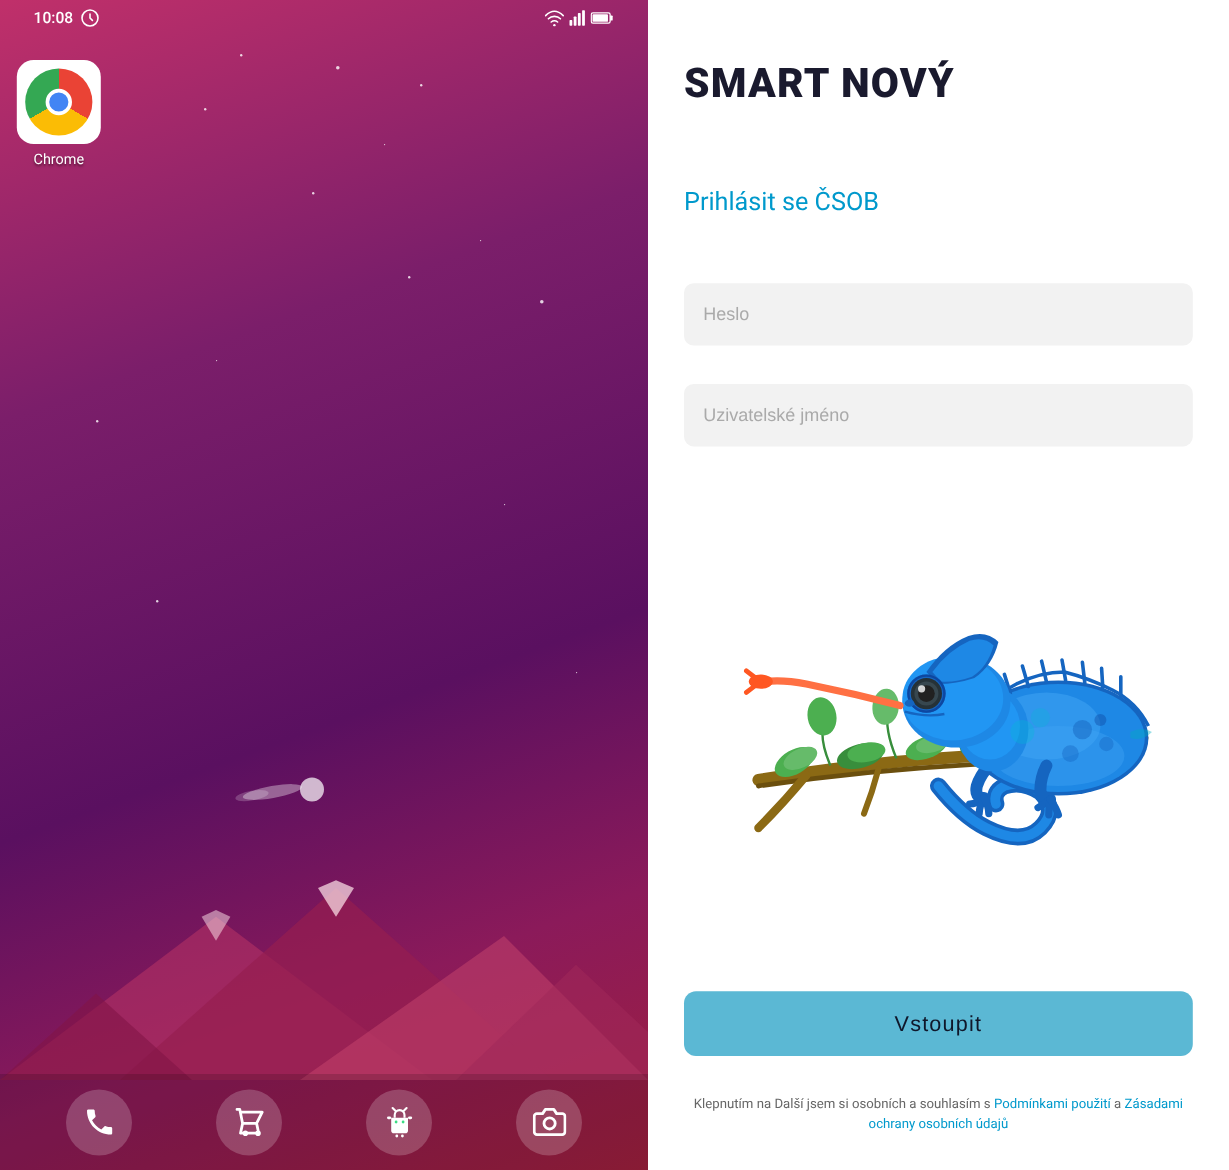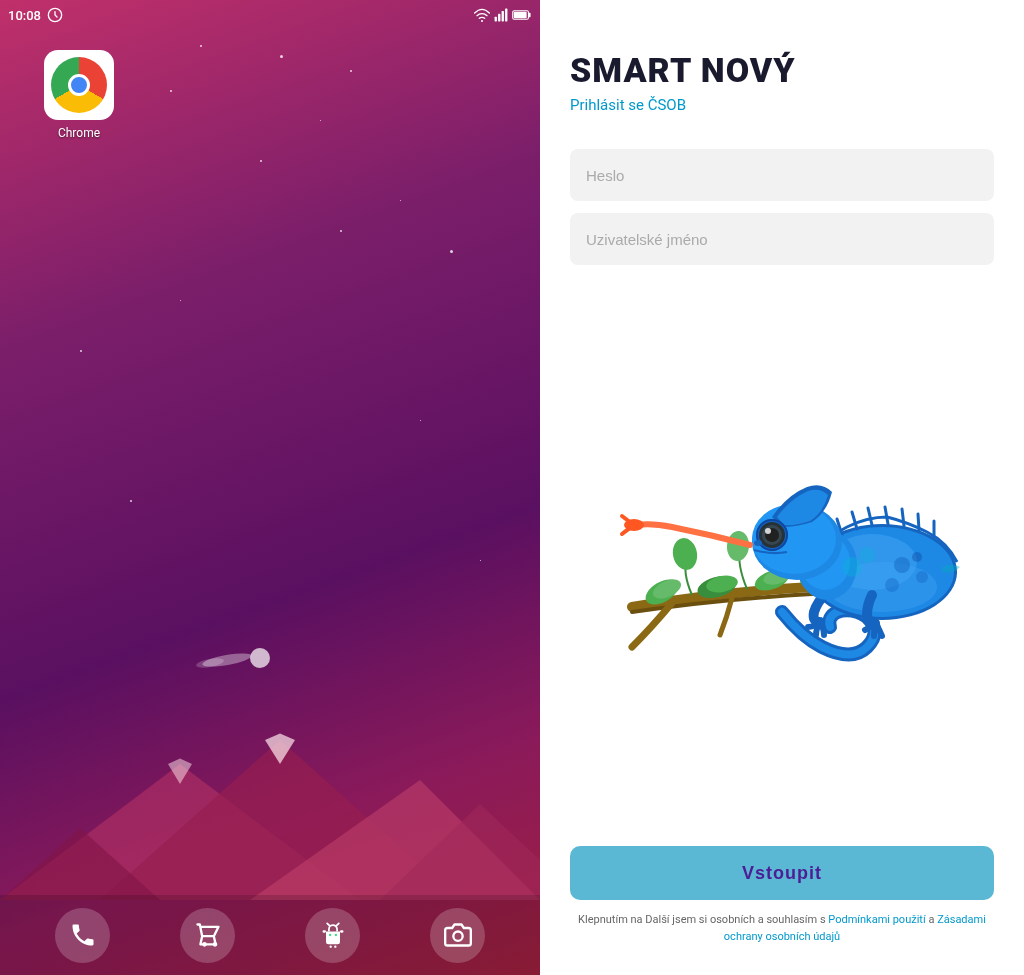--- a/index.html
+++ b/index.html
@@ -31,21 +31,21 @@
     
     .status-bar {
       position: absolute;
       top: 0;
       left: 0;
       right: 0;
       height: 30px;
       display: flex;
       align-items: center;
       justify-content: space-between;
-      padding: 0 8px;
+      padding: 0 28px;
       color: white;
       font-size: 13px;
       font-weight: 500;
       z-index: 10;
     }
 
     .status-bar-left {
       display: flex;
       align-items: center;
       gap: 6px;
@@ -54,21 +54,21 @@
     .status-bar-right {
       display: flex;
       align-items: center;
       gap: 4px;
     }
 
     
     .app-icons-area {
       position: absolute;
       top: 50px;
-      left: 44px;
+      left: 14px;
       display: flex;
       gap: 46px;
     }
 
     .app-icon {
       display: flex;
       flex-direction: column;
       align-items: center;
       gap: 6px;
       cursor: pointer;
@@ -130,35 +130,37 @@
     
     .right-panel {
       width: 484px;
       height: 975px;
       background: #ffffff;
       display: flex;
       flex-direction: column;
       padding: 50px 30px 30px 30px;
       position: relative;
       overflow: hidden;
+      gap: 20px;
     }
 
     .app-title {
       font-size: 34px;
       font-weight: 900;
       color: #1a1a2e;
       letter-spacing: 1px;
       margin-bottom: 6px;
     }
 
     .app-subtitle {
-      font-size: 15px;
+      font-size: 21px;
       color: #0099cc;
       margin-bottom: 35px;
       font-weight: 400;
+      margin-top: 41px;
     }
 
     .input-field {
       width: 100%;
       height: 52px;
       background: #f2f2f2;
       border: none;
       border-radius: 8px;
       padding: 0 16px;
       font-size: 15px;
@@ -184,25 +186,25 @@
     
     .chameleon-svg {
       width: 100%;
       max-width: 420px;
     }
 
     .vstoupit-btn {
       width: 100%;
       height: 54px;
       background: #5bb8d4;
-      color: #4c1d95;
+      color: #0f172a;
       border: none;
       border-radius: 10px;
       font-size: 18px;
-      font-weight: 700;
+      font-weight: 400;
       letter-spacing: 1px;
       cursor: pointer;
       margin-top: 20px;
       margin-bottom: 12px;
     }
 
     .terms-text {
       font-size: 11px;
       color: #666;
       text-align: center;

